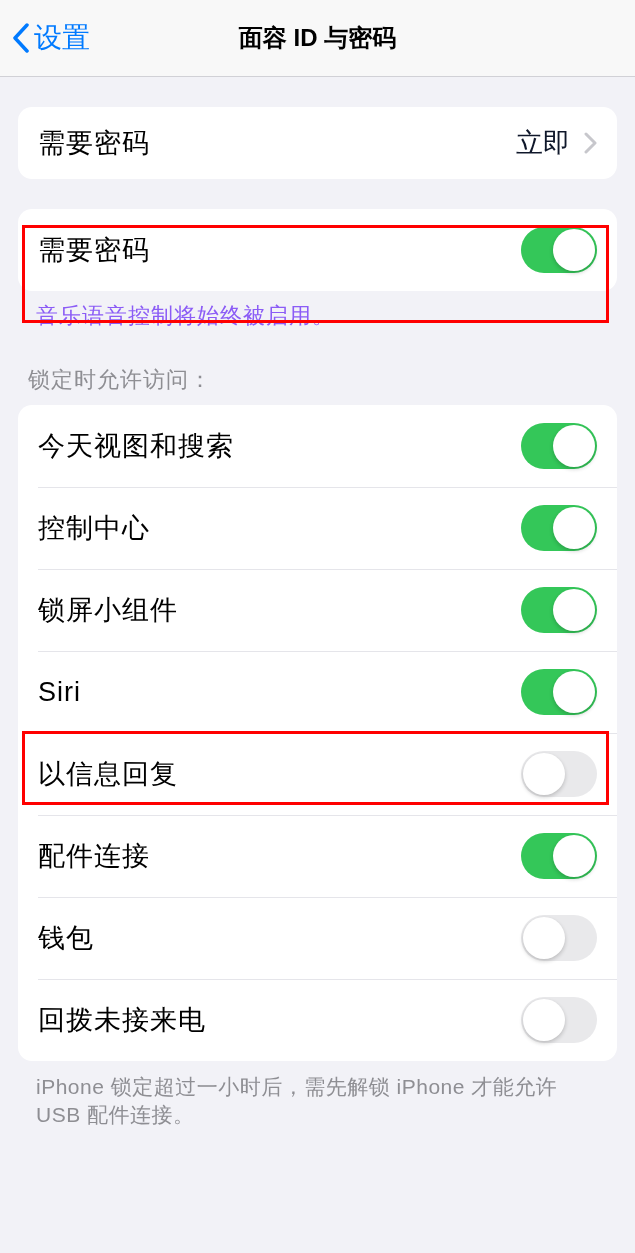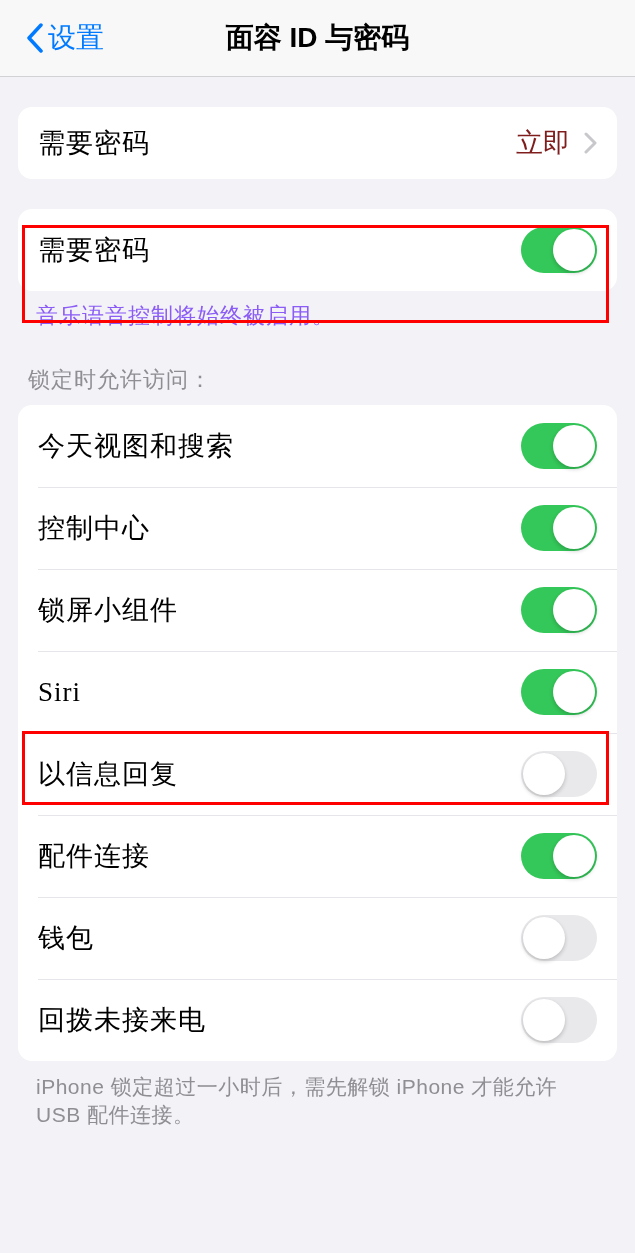--- a/index.html
+++ b/index.html
@@ -18,48 +18,47 @@
       height: 77px;
       background: #f8f8f8;
       border-bottom: 1px solid #d1d1d6;
       display: flex;
       align-items: center;
       position: relative;
     }
     .back-button {
       display: flex;
       align-items: center;
-      padding-left: 26px;
+      padding-left: 12px;
       color: #007aff;
       font-size: 28px;
     }
     .back-chevron {
       width: 18px;
       height: 30px;
       margin-right: 4px;
     }
     .nav-title {
       position: absolute;
       left: 0;
       right: 0;
       text-align: center;
-      font-size: 28px;
+      font-size: 24px;
       font-weight: 600;
       color: #000;
       pointer-events: none;
     }
     .content {
       padding: 0;
     }
     .group {
       margin: 30px 18px 0 18px;
       background: #fff;
       border-radius: 14px;
       overflow: hidden;
-      font-family: Liberation Serif, serif;
     }
     .group.first {
       margin-top: 30px;
     }
     .row {
       display: flex;
       align-items: center;
       justify-content: space-between;
       padding: 18px 20px;
       min-height: 72px;
@@ -75,21 +74,21 @@
       background: #e5e5ea;
     }
     .row-label {
       font-size: 27px;
       color: #000;
       letter-spacing: 1px;
     }
     .row-value {
       display: flex;
       align-items: center;
-      color: #7f1d1d;
+      color: #0f172a;
       font-size: 27px;
     }
     .chevron-right {
       width: 13px;
       height: 22px;
       margin-left: 14px;
     }
     .toggle {
       width: 76px;
       height: 46px;

